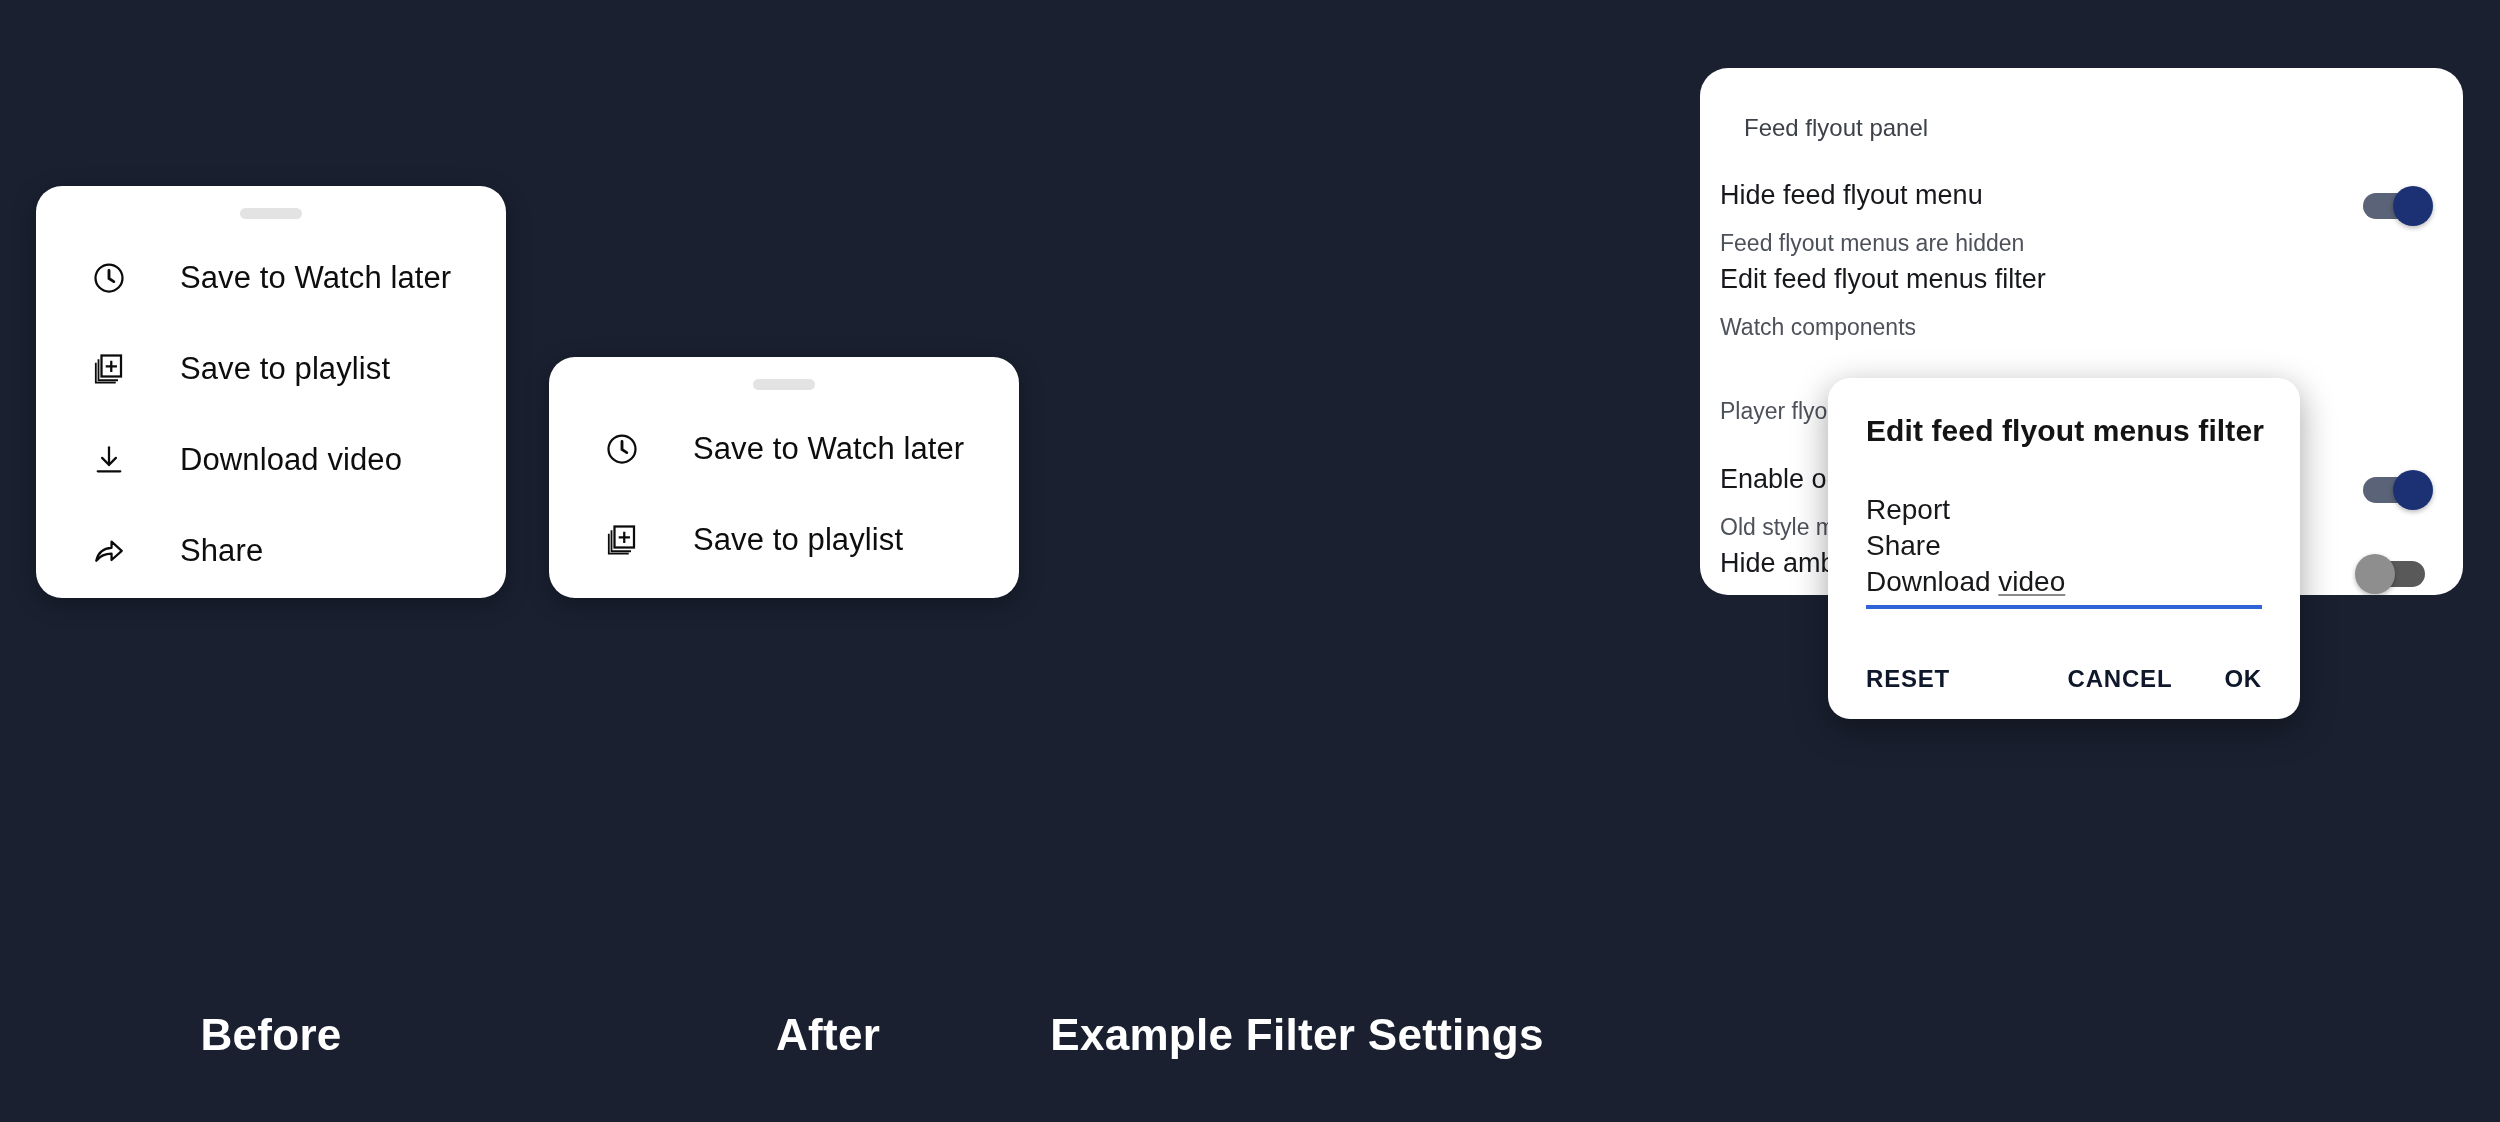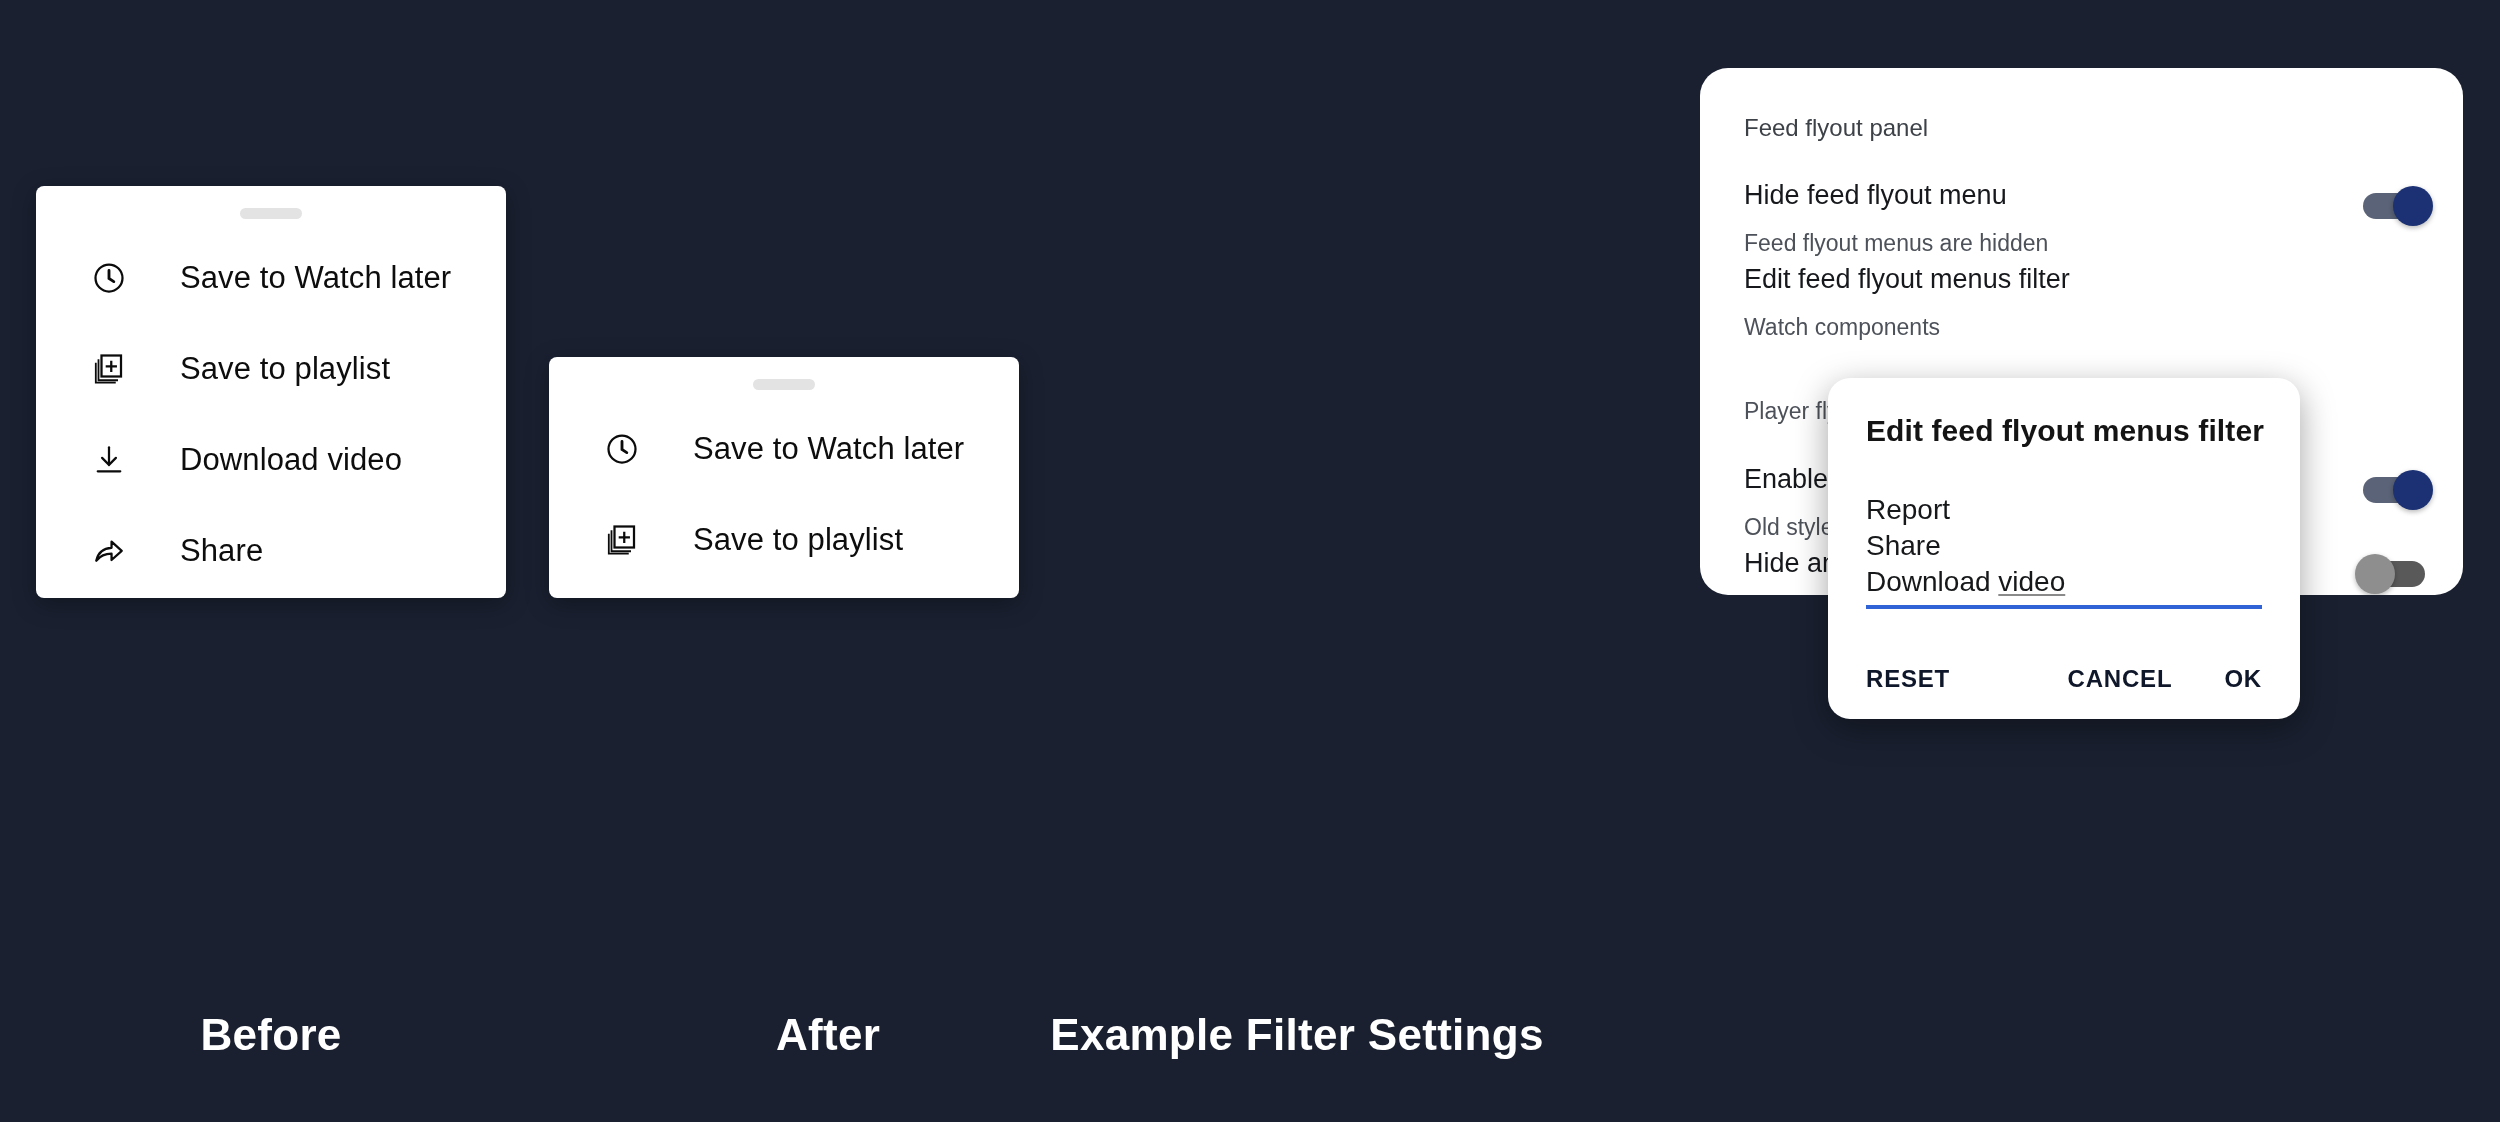--- a/index.html
+++ b/index.html
@@ -8,21 +8,21 @@
     background: #1a2030;
     font-family: "Liberation Sans", sans-serif;
     overflow: hidden;
   }
   .stage { position: relative; width: 2500px; height: 1122px; }
 
   
   .menu-card {
     position: absolute;
     background: #ffffff;
-    border-radius: 8px;
+    border-radius: 26px;
     box-shadow: 0 6px 24px rgba(0,0,0,.30);
     overflow: hidden;
   }
   .drag-handle {
     position: absolute;
     top: 22px; left: 50%;
     transform: translateX(-50%);
     width: 62px; height: 11px;
     border-radius: 6px;
     background: #e3e3e3;
@@ -64,21 +64,21 @@
   }
   .set-section {
     position: absolute;
     left: 44px;
     font-size: 24px;
     color: #3d4148;
   }
   .set-row {
     position: absolute;
     left: 0; right: 0;
-    padding-left: 44px; padding-right: 30px;
+    padding-left: 20px; padding-right: 30px;
     display: flex;
     align-items: flex-start;
     justify-content: space-between;
   }
   .set-texts { max-width: 560px; }
   .set-title {
     font-size: 27px;
     color: #16181c;
     line-height: 1.18;
     white-space: nowrap;

